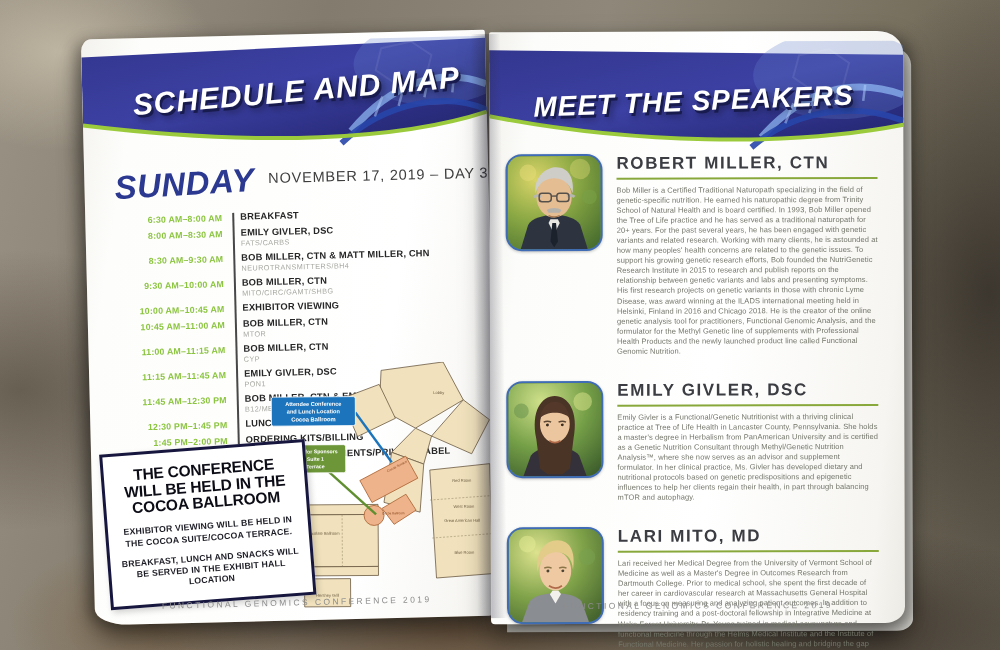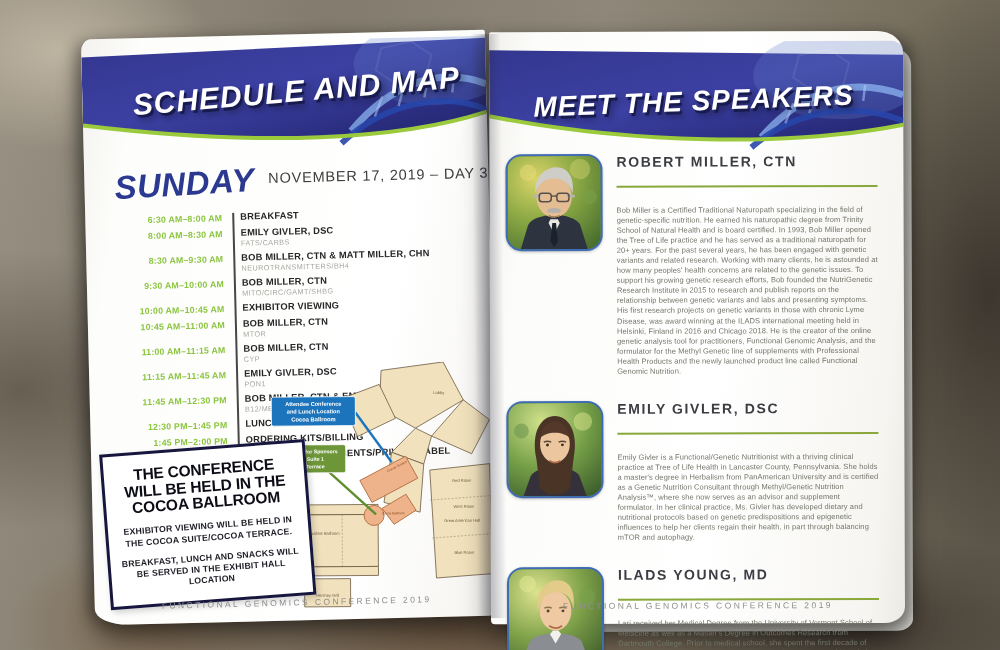--- a/index.html
+++ b/index.html
@@ -80,22 +80,22 @@
   .page-footer { position:absolute; bottom:13px; left:0; width:100%; text-align:center;
     font-size:8.5px; letter-spacing:2.4px; color:#8d8d8d; }
 
   
   .rp-content { position:absolute; top:122px; left:0; right:0; }
   .speaker { display:flex; gap:14px; margin:0 26px 24px 16px; }
   .photo { width:97px; height:97px; flex:none; border-radius:16px; overflow:hidden;
     border:2px solid #3f6cb5; box-shadow:0 1px 3px rgba(0,0,0,.25); background:#678a3f; }
   .photo svg { display:block; width:100%; height:100%; }
   .sp-text { flex:1; min-width:0; }
-  .sp-name { font-weight:bold; font-size:14px; letter-spacing:1.6px; color:#3b3d43;
-    padding-bottom:16px; border-bottom:2.5px solid #89a83b; margin-bottom:18px; }
+  .sp-name { font-weight:bold; font-size:17px; letter-spacing:1.6px; color:#3b3d43;
+    padding-bottom:4px; border-bottom:2.5px solid #89a83b; margin-bottom:6px; }
   .sp-bio { font-size:7.5px; line-height:1.34; color:#73766a; letter-spacing:.1px; }
 </style>
 </head>
 <body>
 
 <div class="scene">
   <div class="booklet">
 
     <div class="page page-left">
 
@@ -389,21 +389,21 @@
               <path d="M44,70 L50,80 L56,70 L53,66 L47,66 Z" fill="#f2f1ee"></path>
               <ellipse cx="50" cy="45" rx="17" ry="21" fill="#eec9a2"></ellipse>
               <path d="M31,46 C28,24 40,12 52,12 C66,12 72,24 69,44 C68,30 60,24 50,25 C40,26 33,32 31,46 Z" fill="#e3cc8a"></path>
               <path d="M38,42 q4,-2 8,0 M54,42 q4,-2 8,0" stroke="#8a7448" stroke-width="1.6" fill="none"></path>
               <circle cx="42" cy="45" r="1.6" fill="#4c4434"></circle>
                 <circle cx="58" cy="45" r="1.6" fill="#4c4434"></circle>
               <path d="M43,61 Q50,66 57,61" stroke="#b06a4a" stroke-width="1.8" fill="none"></path>
             </svg>
           </div>
           <div class="sp-text">
-            <div class="sp-name">ILADS YOUNG, MD</div>
+            <div class="sp-name">LARI MITO, MD</div>
             <div class="sp-bio">Lari received her Medical Degree from the University of Vermont School of Medicine as well as a Master's Degree in Outcomes Research from Dartmouth College. Prior to medical school, she spent the first decade of her career in cardiovascular research at Massachusetts General Hospital with a focus on measuring and analyzing patient outcomes.  In addition to residency training and a post-doctoral fellowship in Integrative Medicine at Wake Forest University, Dr. Young trained in medical acupuncture and functional medicine through the Helms Medical Institute and the Institute of Functional Medicine. Her passion for holistic healing and bridging the gap between conventional and alternative wellness therapies led her to open her first private practice in 2012, now known as THRIVE Integrated Health. Dr. Young utilizes a functional medical approach to address the root causes of chronic illness and other wellness issues. She employs a mind-body-spirit approach and emphasizes the importance of patients taking an active role in improving and maintaining their health.</div>
           </div>
         </div>
 
       </div>
 
       <div class="page-footer">FUNCTIONAL GENOMICS CONFERENCE 2019</div>
     </div>
 
     <div class="spine-shadow"></div>

